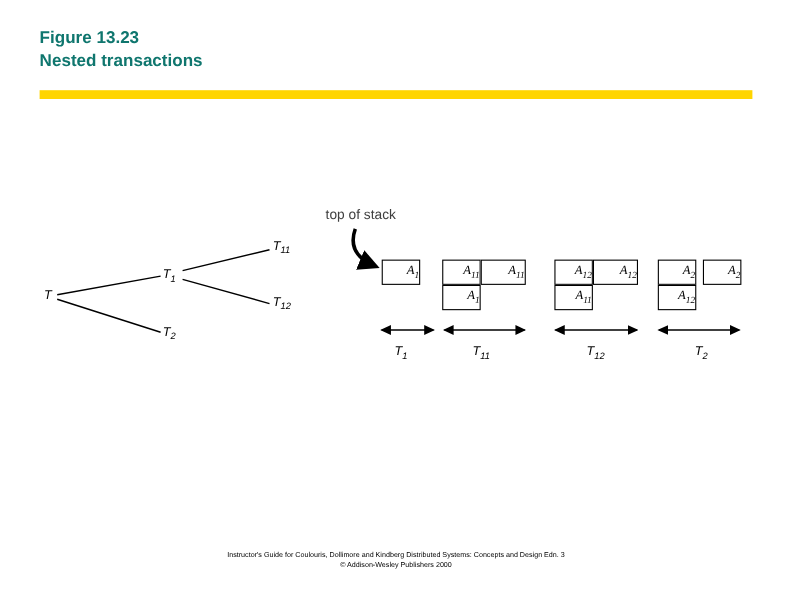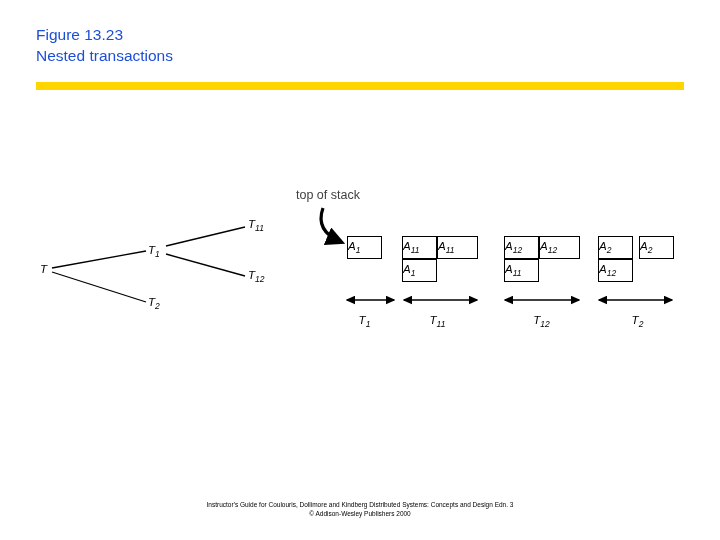--- a/index.html
+++ b/index.html
@@ -19,24 +19,24 @@
     left: 0; top: 0;
     width: 720px;
     height: 540px;
     background: #ffffff;
   }
   .title {
     position: absolute;
     left: 36px;
     top: 24px;
     width: 620px;
-    color: #1d4ed8;
+    color: #0f766e;
     font-size: 15.5px;
     line-height: 21px;
-    font-weight: normal;
+    font-weight: bold;
     white-space: pre-line;
   }
   .title-rule {
     position: absolute;
     left: 36px;
     top: 82px;
     width: 648px;
     height: 8px;
     background: #ffd500;
   }
@@ -66,21 +66,22 @@
     position: absolute;
     border: 1.4px solid #000000;
     background: #ffffff;
     box-sizing: border-box;
     font-size: 11.5px;
     font-style: italic;
     text-align: center;
     color: #000000;
     display: flex;
     align-items: center;
-    justify-content: flex-start;
+    justify-content: flex-end;
+    font-family: Liberation Serif, serif;
   }
   .box sub { font-size: 8.5px; font-style: italic; }
 
   .stack-label {
     position: absolute;
     font-size: 11.5px;
     font-style: italic;
     color: #000000;
     white-space: nowrap;
     text-align: center;

